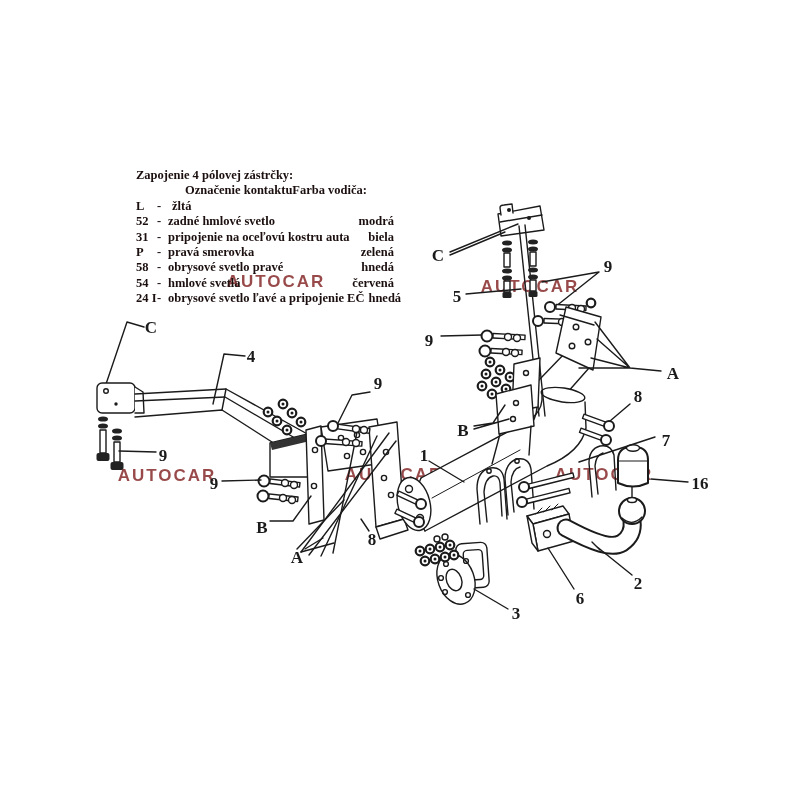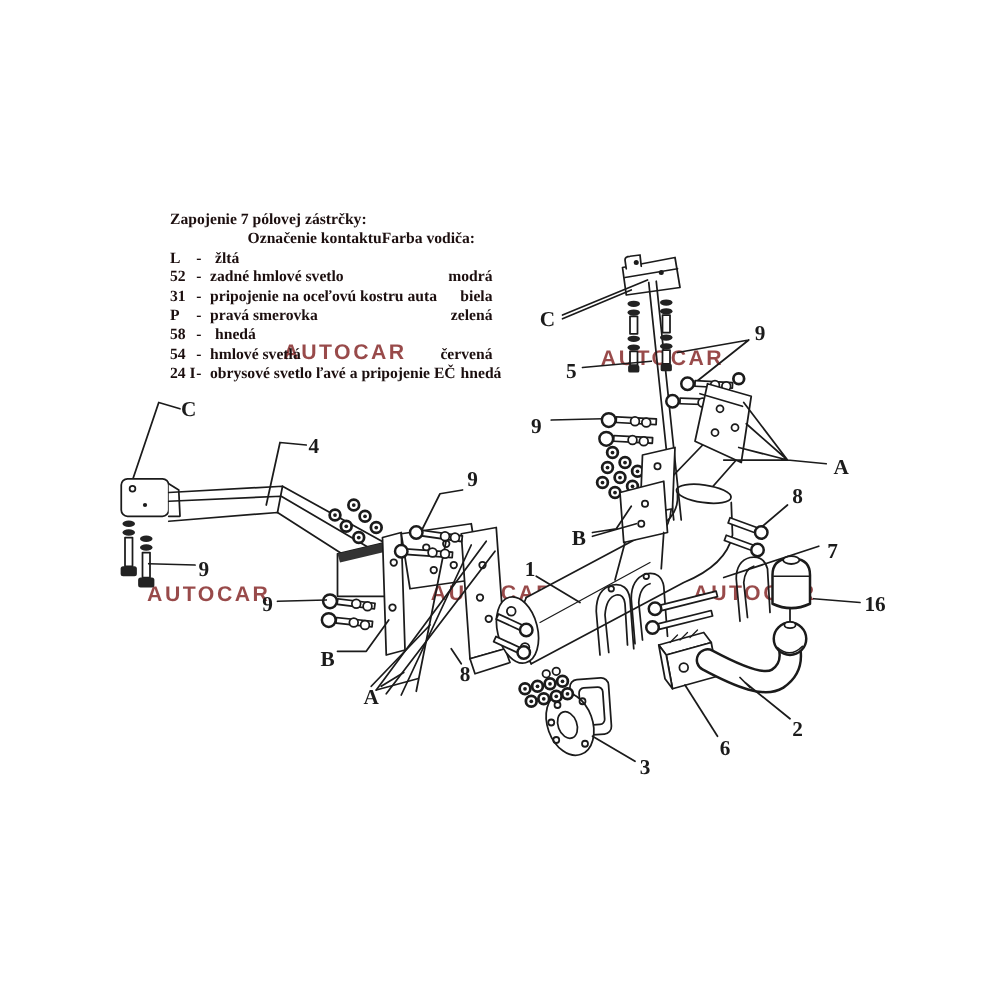--- a/index.html
+++ b/index.html
@@ -7,37 +7,37 @@
          font-family:"Liberation Serif",serif;}
   
   .wm{position:absolute;transform:translate(-50%,-50%);
       font-family:"Liberation Sans",sans-serif;font-weight:bold;font-size:17px;
       letter-spacing:2px;color:#7f1d1d;opacity:.8;z-index:1;white-space:nowrap;}
   
   #legend{position:absolute;left:136px;top:168px;width:258px;z-index:2;
           font-weight:bold;font-size:12.5px;line-height:15.4px;color:#1c0f0f;}
   .lg-head{display:flex;}
   .lg-head .h1{flex:1;text-align:right;}
-  .lg-head .h2{margin-right:14px;}
+  .lg-head .h2{margin-right:27px;}
   .lg-row{display:flex;}
   .lg-row .code{width:21px;flex-shrink:0;}
   .lg-row .dash{width:11px;flex-shrink:0;}
   .lg-row .desc{flex:1;white-space:nowrap;}
   .lg-row .clr{text-align:right;padding-left:4px;}
   
   #draw{position:absolute;left:0;top:0;z-index:2;}
   .plabel{font-family:"Liberation Serif",serif;font-weight:bold;font-size:17px;fill:#1b1b1b;}
 </style>
 </head>
 <body>
 
 <div id="stage">
 
   <div id="legend">
-    <div class="lg-title">Zapojenie 7 pólovej zástrčky:</div>
+    <div class="lg-title">Zapojenie 4 pólovej zástrčky:</div>
     <div class="lg-head">
       <span class="h1">Označenie kontaktu</span>
       <span class="h2">Farba vodiča:</span>
     </div>
     <div id="legend-rows">
         <div class="lg-row">
           <span class="code">L</span>
           <span class="dash">-</span>
           <span class="clr">žltá</span>
         </div>
@@ -55,20 +55,21 @@
         </div>
         <div class="lg-row">
           <span class="code">P</span>
           <span class="dash">-</span>
           <span class="desc">pravá smerovka</span>
           <span class="clr">zelená</span>
         </div>
         <div class="lg-row">
           <span class="code">58</span>
           <span class="dash">-</span>
+          <span class="desc">obrysové svetlo pravé</span>
           <span class="clr">hnedá</span>
         </div>
         <div class="lg-row">
           <span class="code">54</span>
           <span class="dash">-</span>
           <span class="desc">hmlové svetlá</span>
           <span class="clr">červená</span>
         </div>
         <div class="lg-row">
           <span class="code">24 I</span>

